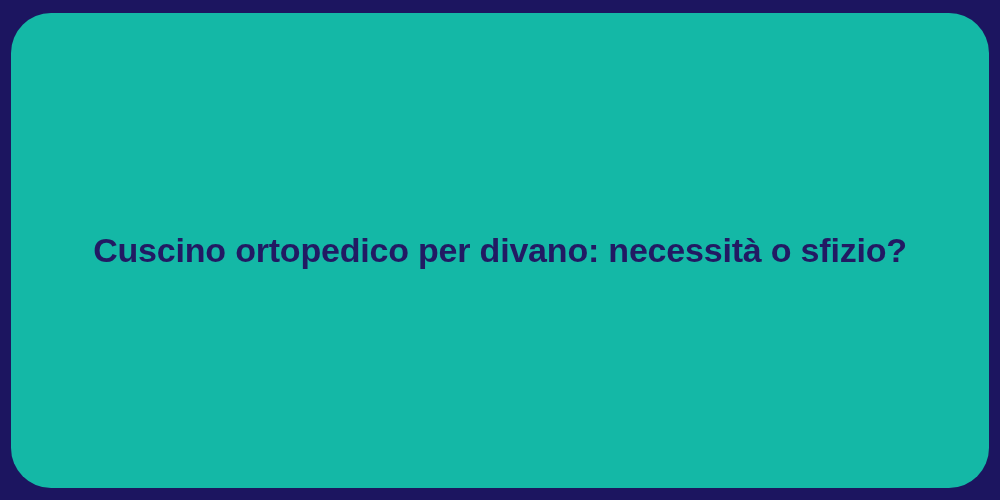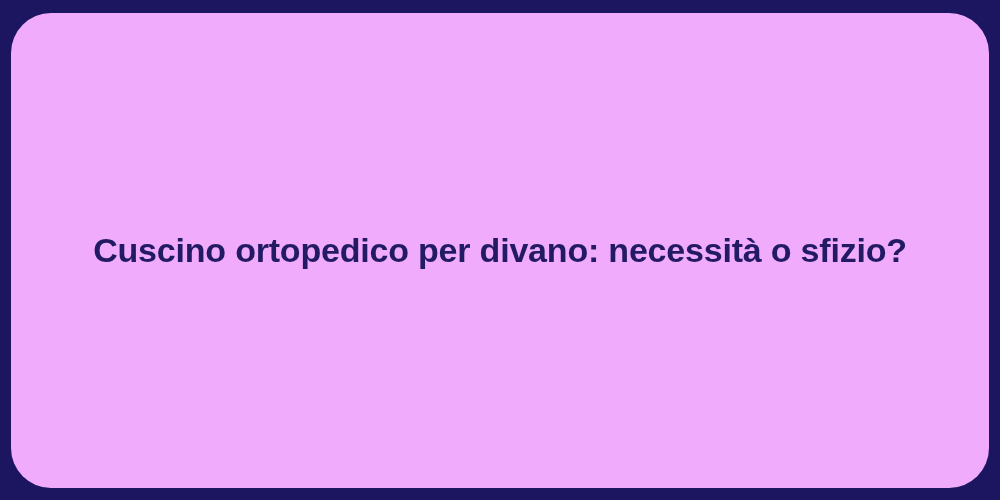--- a/index.html
+++ b/index.html
@@ -20,21 +20,21 @@
     width: 1000px;
     height: 500px;
     background: #1c1560;
     padding: 13px 11px 12px 11px;
   }
 
   .card {
     box-sizing: border-box;
     width: 100%;
     height: 100%;
-    background: #f0abfc;
+    background: #14b8a6;
     border-radius: 40px;
     display: flex;
     align-items: center;
     justify-content: center;
     text-align: center;
   }
 
   .card-title {
     display: block;
     margin: 0;

